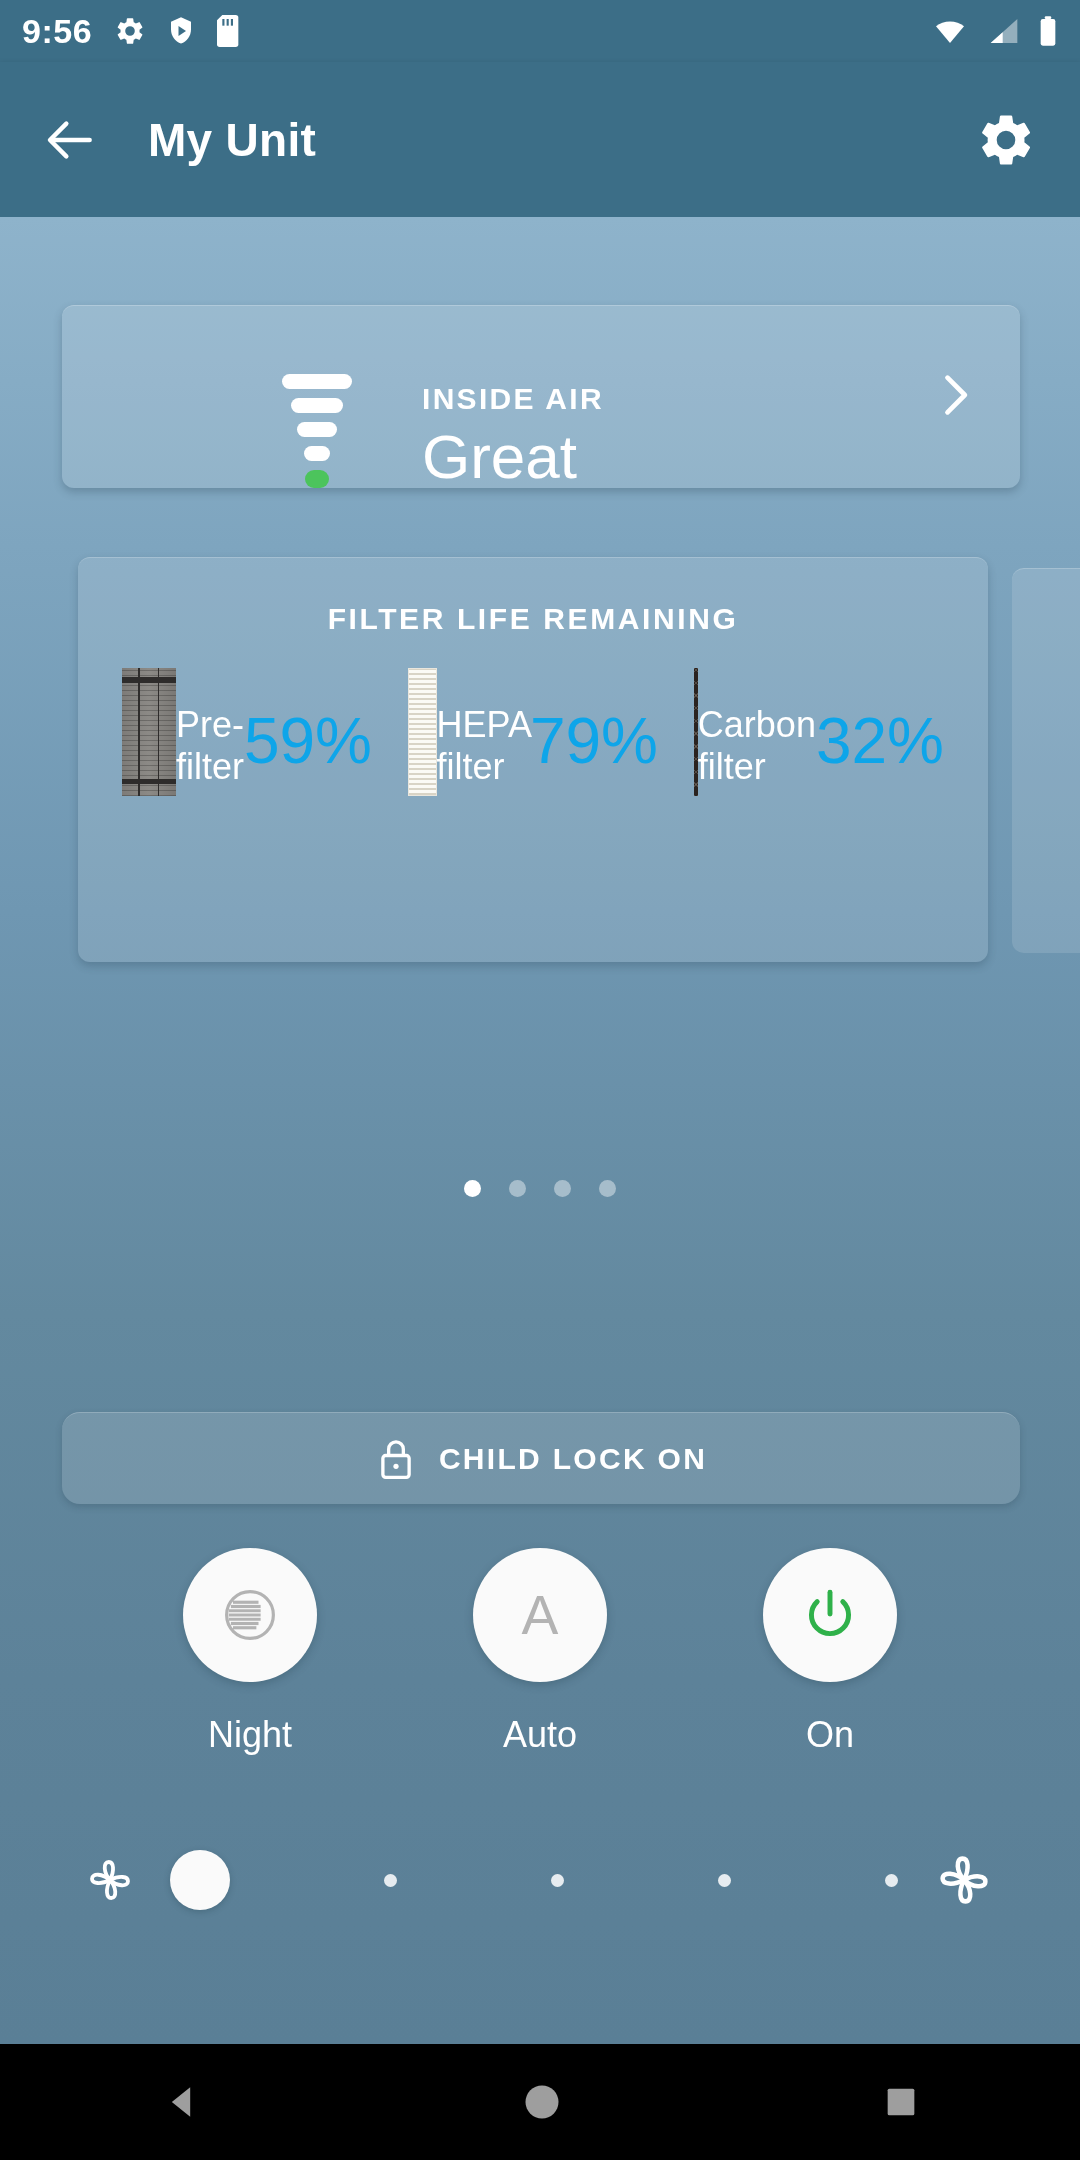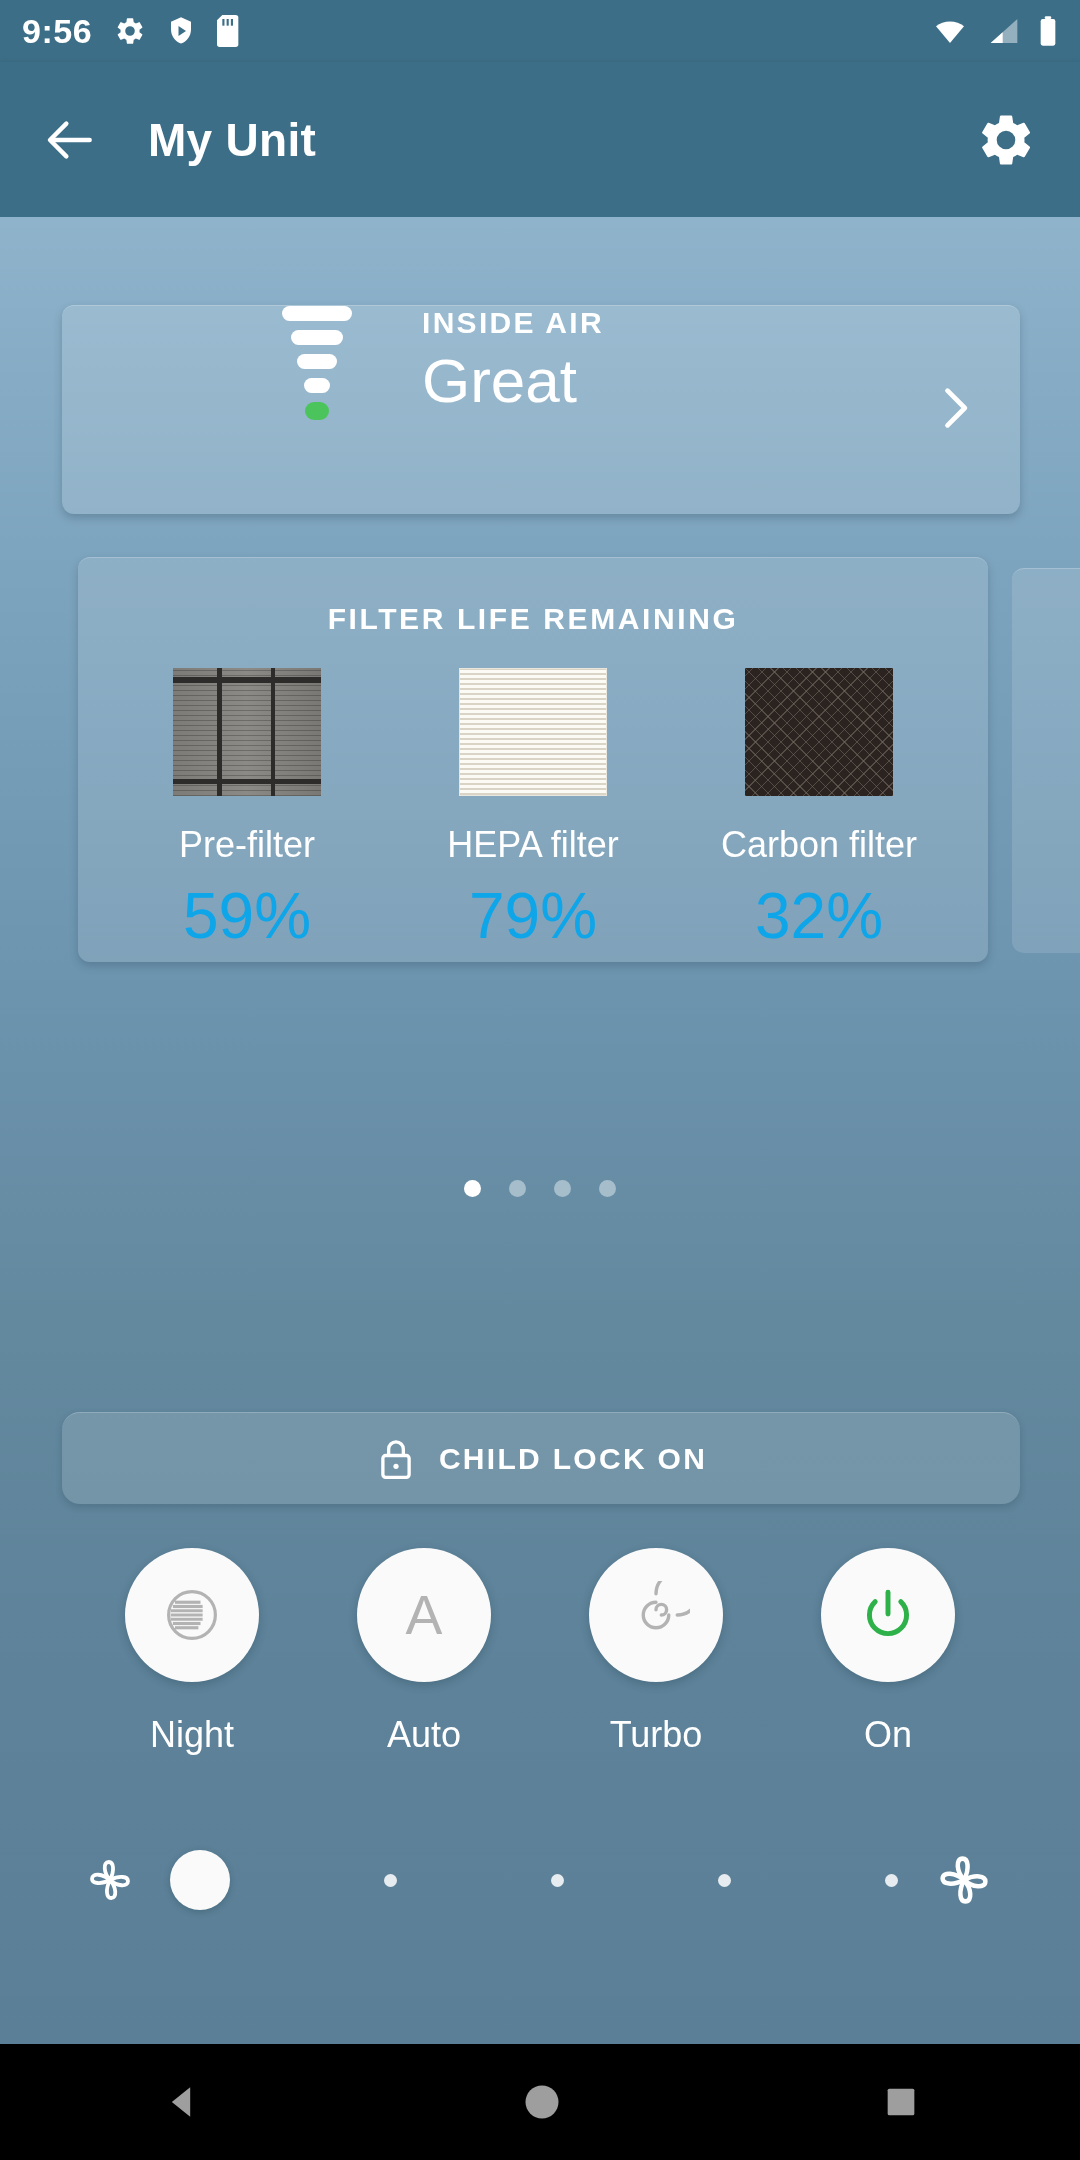--- a/index.html
+++ b/index.html
@@ -40,26 +40,26 @@
   .gear-btn{ width:76px; height:76px; display:flex; align-items:center; justify-content:center; }
 
   
   .body-area{
     position:absolute; top:217px; left:0; width:1080px; height:1827px;
     background:linear-gradient(180deg,#8eb3cb 0%, #7ea5bf 18%, #6f97b2 38%, #63899f 60%, #5d8299 80%, #5a7f96 100%);
   }
 
   
   .air-card{
-    position:absolute; top:305px; left:62px; width:958px; height:209px;
+    position:absolute; top:305px; left:62px; width:958px; height:183px;
     background:rgba(255,255,255,.14);
     border-radius:12px;
     border-top:1px solid rgba(255,255,255,.22);
     box-shadow:0 4px 9px rgba(30,55,70,.26);
-    display:flex; align-items:flex-start;
+    display:flex; align-items:flex-end;
   }
   .air-indicator{
     width:150px; display:flex; flex-direction:column; align-items:center;
     gap:9px; margin-left:180px;
   }
   .bar{ height:15px; border-radius:9px; background:#ffffff; }
   .bar.b1{ width:70px; }
   .bar.b2{ width:52px; }
   .bar.b3{ width:40px; }
   .bar.b4{ width:26px; }
@@ -89,21 +89,21 @@
     border-top:1px solid rgba(255,255,255,.20);
   }
   .filter-title{
     text-align:center; font-size:30px; color:#ffffff; font-weight:700;
     letter-spacing:2.6px; margin-top:44px;
   }
   .filter-row{
     display:flex; justify-content:space-around; align-items:flex-start;
     margin-top:32px; padding:0 26px;
   }
-  .filter-col{ display:flex; flex-direction:column; align-items:center; width:250px; }
+  .filter-col{ display:flex; flex-direction:row; align-items:center; width:250px; }
   .swatch{ width:148px; height:128px; }
   .sw-pre{
     background:
       repeating-linear-gradient(0deg, rgba(0,0,0,.22) 0 1px, rgba(0,0,0,0) 1px 5px),
       linear-gradient(90deg,#7d7b78 0%,#8c8a86 50%,#7a7875 100%);
     position:relative;
   }
   .sw-pre::before{
     content:""; position:absolute; inset:0;
     background:
@@ -307,30 +307,20 @@
 
     <div class="mode">
       <div class="mode-circle">
         <svg width="68" height="68" viewBox="0 0 32 32">
           <text x="16" y="25" text-anchor="middle" font-family="'Liberation Sans', sans-serif" font-size="26" fill="#b3b3b3">A</text>
         </svg>
       </div>
       <div class="mode-label">Auto</div>
     </div>
 
-    <div class="mode">
-      <div class="mode-circle">
-        <svg width="68" height="68" viewBox="0 0 32 32" fill="none" stroke="#b3b3b3" stroke-width="1.6" stroke-linecap="round">
-          <path d="M16 6a10 10 0 1110 10"></path>
-          <path d="M16 10a6 6 0 106 6"></path>
-          <path d="M16 13.5a2.5 2.5 0 112.5 2.5"></path>
-        </svg>
-      </div>
-      <div class="mode-label">Turbo</div>
-    </div>
 
     <div class="mode">
       <div class="mode-circle">
         <svg width="66" height="66" viewBox="0 0 32 32" fill="none" stroke="#2fb14a" stroke-width="2.4" stroke-linecap="round">
           <path d="M9.8 9.5a9 9 0 1012.4 0"></path>
           <line x1="16" y1="5" x2="16" y2="15.5"></line>
         </svg>
       </div>
       <div class="mode-label">On</div>
     </div>

